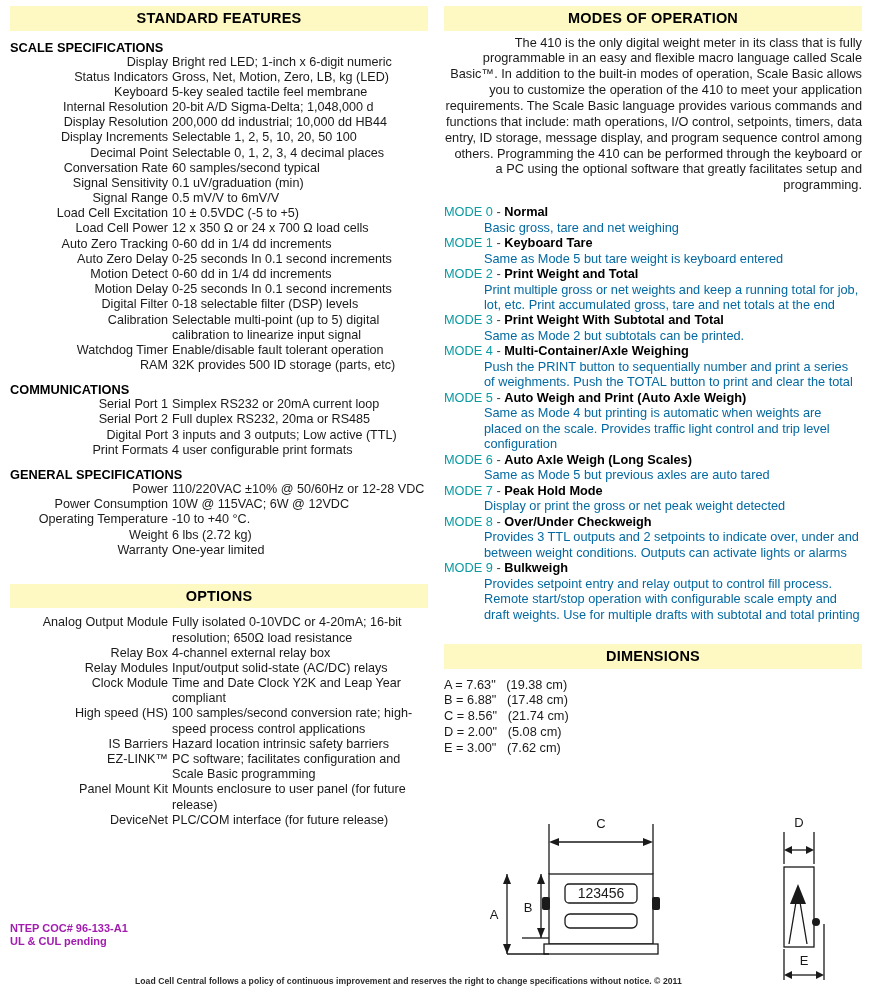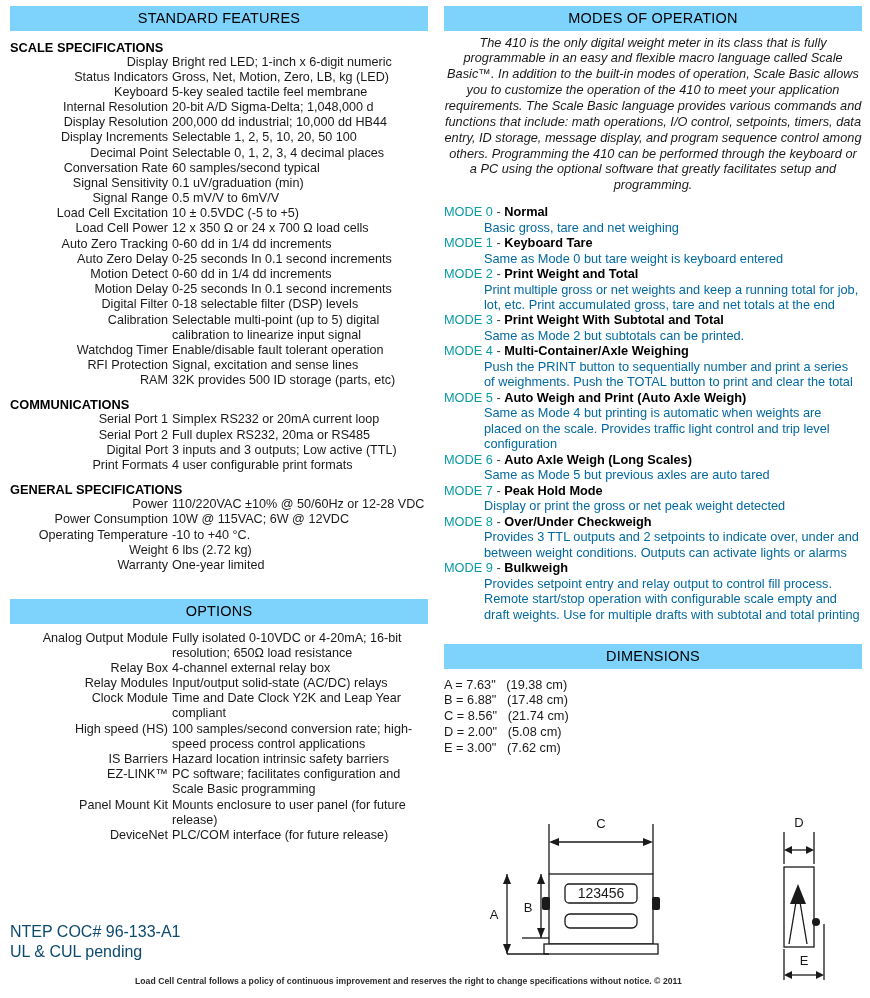--- a/index.html
+++ b/index.html
@@ -27,23 +27,23 @@
     top: 6px;
     width: 418px;
   }
   .col-right {
     position: absolute;
     left: 444px;
     top: 6px;
     width: 418px;
   }
   .bar {
-    background: #7dd3fc;
+    background: #fef9c3;
     text-align: center;
-    font-weight: normal;
+    font-weight: bold;
     font-size: 14.5px;
     letter-spacing: 0.2px;
     color: #000;
     padding: 5px 0 5px 0;
     line-height: 1.0;
   }
   .subhead {
     font-weight: bold;
     font-size: 12.8px;
     color: #000;
@@ -69,23 +69,22 @@
     text-align: right;
   }
   .spec-table td.v {
     width: auto;
   }
 
   .para {
     font-size: 12.75px;
     line-height: 1.245;
     margin: 4px 0 0 0;
-    text-align: center;
+    text-align: right;
     color: #1a1a1a;
-    font-style: italic;
   }
   .modes {
     margin-top: 11px;
   }
   .mode-head {
     font-size: 12.75px;
     line-height: 1.215;
     font-weight: bold;
     color: #000;
   }
@@ -109,23 +108,24 @@
     font-size: 12.75px;
     line-height: 1.235;
     color: #1a1a1a;
   }
   .dims-list div { white-space: pre; }
 
   .ntep {
     position: absolute;
     left: 10px;
     top: 922px;
-    font-size: 16px;
+    font-size: 11px;
     line-height: 1.22;
-    color: #0c4a6e;
+    color: #a21caf;
+    font-weight: bold;
   }
   .footer-note {
     position: absolute;
     left: 135px;
     top: 976px;
     font-size: 8.6px;
     font-weight: bold;
     color: #2b2b2b;
     letter-spacing: 0.05px;
     white-space: nowrap;
@@ -220,24 +220,20 @@
           </tr>
           <tr>
             <td class="k">Calibration</td>
             <td class="v">Selectable multi-point (up to 5) digital calibration to linearize input signal</td>
           </tr>
           <tr>
             <td class="k">Watchdog Timer</td>
             <td class="v">Enable/disable fault tolerant operation</td>
           </tr>
           <tr>
-            <td class="k">RFI Protection</td>
-            <td class="v">Signal, excitation and sense lines</td>
-          </tr>
-          <tr>
             <td class="k">RAM</td>
             <td class="v">32K provides 500 ID storage (parts, etc)</td>
           </tr>
         </tbody>
     </table>
 
     <div class="subhead">COMMUNICATIONS</div>
     <table class="spec-table">
       <tbody>
           <tr>
@@ -335,21 +331,21 @@
   <div class="col-right">
 
     <div class="bar">MODES OF OPERATION</div>
 
     <p class="para">The 410 is the only digital weight meter in its class that is fully programmable in an easy and flexible macro language called Scale Basic™. In addition to the built-in modes of operation, Scale Basic allows you to customize the operation of the 410 to meet your application requirements.  The Scale Basic language provides various commands and functions that include: math operations, I/O control, setpoints, timers, data entry, ID storage, message display, and program sequence control among others. Programming the 410 can be performed through the keyboard or a PC using the optional software that greatly facilitates setup and programming.</p>
 
     <div class="modes">
         <div class="mode-head"><span class="mode-num">MODE 0</span><span class="mode-dash"> - </span><span>Normal</span></div>
         <div class="mode-desc">Basic gross, tare and net weighing</div>
         <div class="mode-head"><span class="mode-num">MODE 1</span><span class="mode-dash"> - </span><span>Keyboard Tare</span></div>
-        <div class="mode-desc">Same as Mode 0 but tare weight is keyboard entered</div>
+        <div class="mode-desc">Same as Mode 5 but tare weight is keyboard entered</div>
         <div class="mode-head"><span class="mode-num">MODE 2</span><span class="mode-dash"> - </span><span>Print Weight and Total</span></div>
         <div class="mode-desc">Print multiple gross or net weights and keep a running total for job, lot, etc. Print accumulated gross, tare and net totals at the end</div>
         <div class="mode-head"><span class="mode-num">MODE 3</span><span class="mode-dash"> - </span><span>Print Weight With Subtotal and Total</span></div>
         <div class="mode-desc">Same as Mode 2 but subtotals can be printed.</div>
         <div class="mode-head"><span class="mode-num">MODE 4</span><span class="mode-dash"> - </span><span>Multi-Container/Axle Weighing</span></div>
         <div class="mode-desc">Push the PRINT button to sequentially number and print a series of weighments. Push the TOTAL button to print and clear the total</div>
         <div class="mode-head"><span class="mode-num">MODE 5</span><span class="mode-dash"> - </span><span>Auto Weigh and Print (Auto Axle Weigh)</span></div>
         <div class="mode-desc">Same as Mode 4 but printing is automatic when weights are placed on the scale. Provides traffic light control and trip level configuration</div>
         <div class="mode-head"><span class="mode-num">MODE 6</span><span class="mode-dash"> - </span><span>Auto Axle Weigh (Long Scales)</span></div>
         <div class="mode-desc">Same as Mode 5 but previous axles are auto tared</div>

